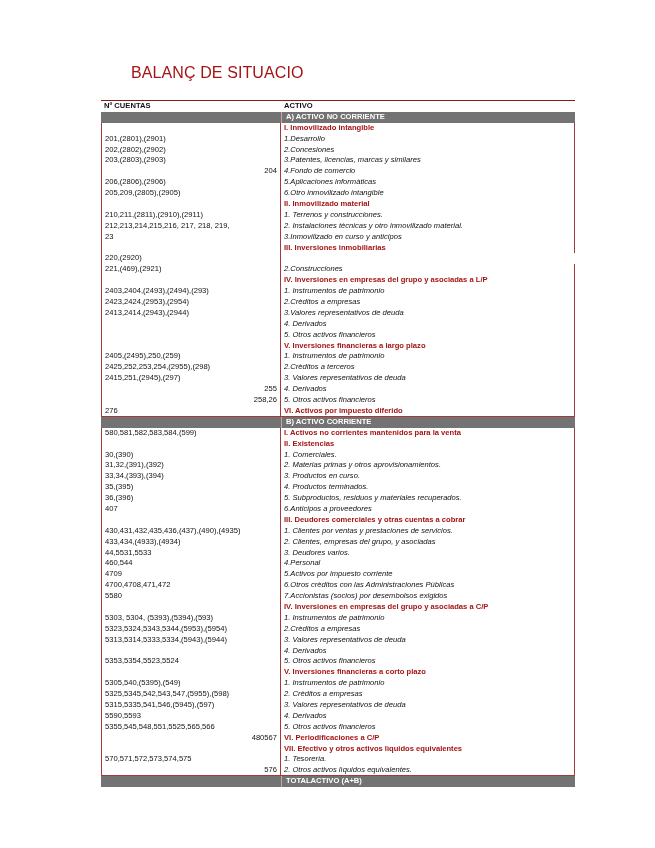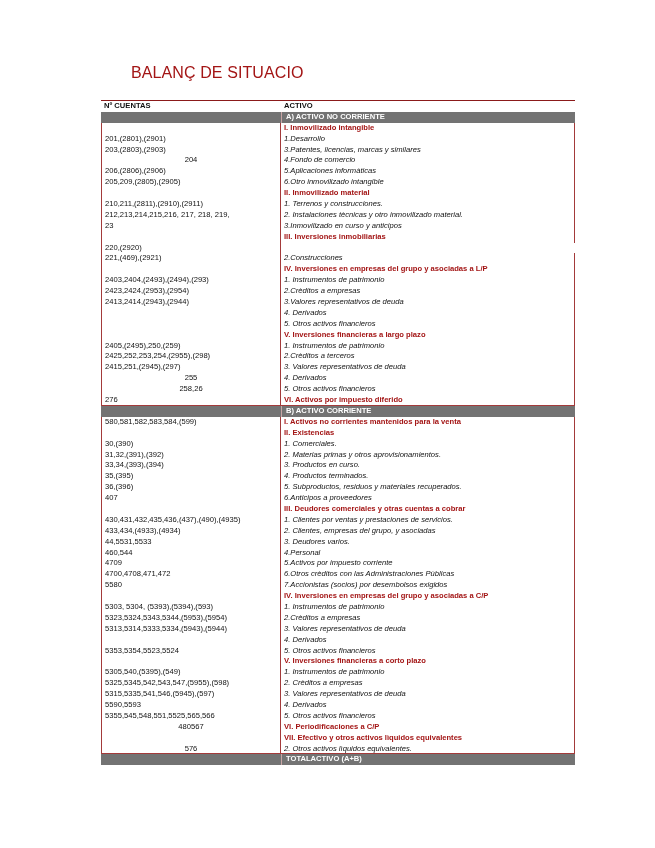--- a/index.html
+++ b/index.html
@@ -2,21 +2,21 @@
 <html><head>
 <meta charset="utf-8">
 <style>
   html, body { margin: 0; padding: 0; background: #ffffff; }
   body { width: 655px; height: 848px; position: relative; overflow: hidden; font-family: "Liberation Sans", sans-serif; }
   .title { position: absolute; left: 131px; top: 64px; font-size: 16px; color: #a31515; letter-spacing: 0.1px; }
   .tbl { position: absolute; left: 101px; top: 100px; width: 474px; }
   .row { display: flex; height: 10.9px; line-height: 10.9px; font-size: 7.6px; }
   .c1 { width: 180px; box-sizing: border-box; padding-left: 3px; white-space: nowrap; overflow: hidden; color: #111; }
   .c2 { flex: 1; box-sizing: border-box; padding-left: 3px; white-space: nowrap; overflow: hidden; color: #111; }
-  .c1.r { text-align: center; padding-right: 3px; }
+  .c1.r { text-align: right; padding-right: 3px; }
   .hdr { font-weight: bold; border-top: 1.5px solid #8b1a1a; }
   .band { background: #737373; color: #ffffff; }
   .band .c2 { color: #ffffff; font-weight: bold; border-left: 1.5px solid #c9a5a5; }
   .band.center .c2 { padding-left: 4px; }
   .body .c1 { border-left: 1.5px solid #a33a3a; border-right: 1.5px solid #a33a3a; }
   .body .c2 { border-right: 1.5px solid #a33a3a; }
   .sec .c2 { color: #a31515; font-weight: bold; }
   .it .c2 { font-style: italic; }
   .bot .c1, .bot .c2 { border-bottom: 1.5px solid #a33a3a; }
   .total .c2 { text-align: left; padding-left: 4px; }
@@ -39,20 +39,24 @@
       </div>
       <div class="row body sec">
         <div class="c1"></div>
         <div class="c2">I. Inmovilizado intangible</div>
       </div>
       <div class="row body it">
         <div class="c1">201,(2801),(2901)</div>
         <div class="c2">1.Desarrollo</div>
       </div>
       <div class="row body it">
+        <div class="c1">202,(2802),(2902)</div>
+        <div class="c2">2.Concesiones</div>
+      </div>
+      <div class="row body it">
         <div class="c1">203,(2803),(2903)</div>
         <div class="c2">3.Patentes, licencias, marcas y similares</div>
       </div>
       <div class="row body it">
         <div class="c1 r">204</div>
         <div class="c2">4.Fondo de comercio</div>
       </div>
       <div class="row body it">
         <div class="c1">206,(2806),(2906)</div>
         <div class="c2">5.Aplicaciones informàticas</div>
@@ -256,20 +260,24 @@
         <div class="c1">5355,545,548,551,5525,565,566</div>
         <div class="c2">5. Otros activos financieros</div>
       </div>
       <div class="row body sec">
         <div class="c1 r">480567</div>
         <div class="c2">VI. Periodificaciones a C/P</div>
       </div>
       <div class="row body sec">
         <div class="c1"></div>
         <div class="c2">VII. Efectivo y otros activos lìquidos equivalentes</div>
+      </div>
+      <div class="row body it">
+        <div class="c1">570,571,572,573,574,575</div>
+        <div class="c2">1. Tesorerìa.</div>
       </div>
       <div class="row body it bot">
         <div class="c1 r">576</div>
         <div class="c2">2. Otros activos lìquidos equivalentes.</div>
       </div>
       <div class="row band center total">
         <div class="c1"></div>
         <div class="c2">TOTALACTIVO (A+B)</div>
       </div>
     </div>

